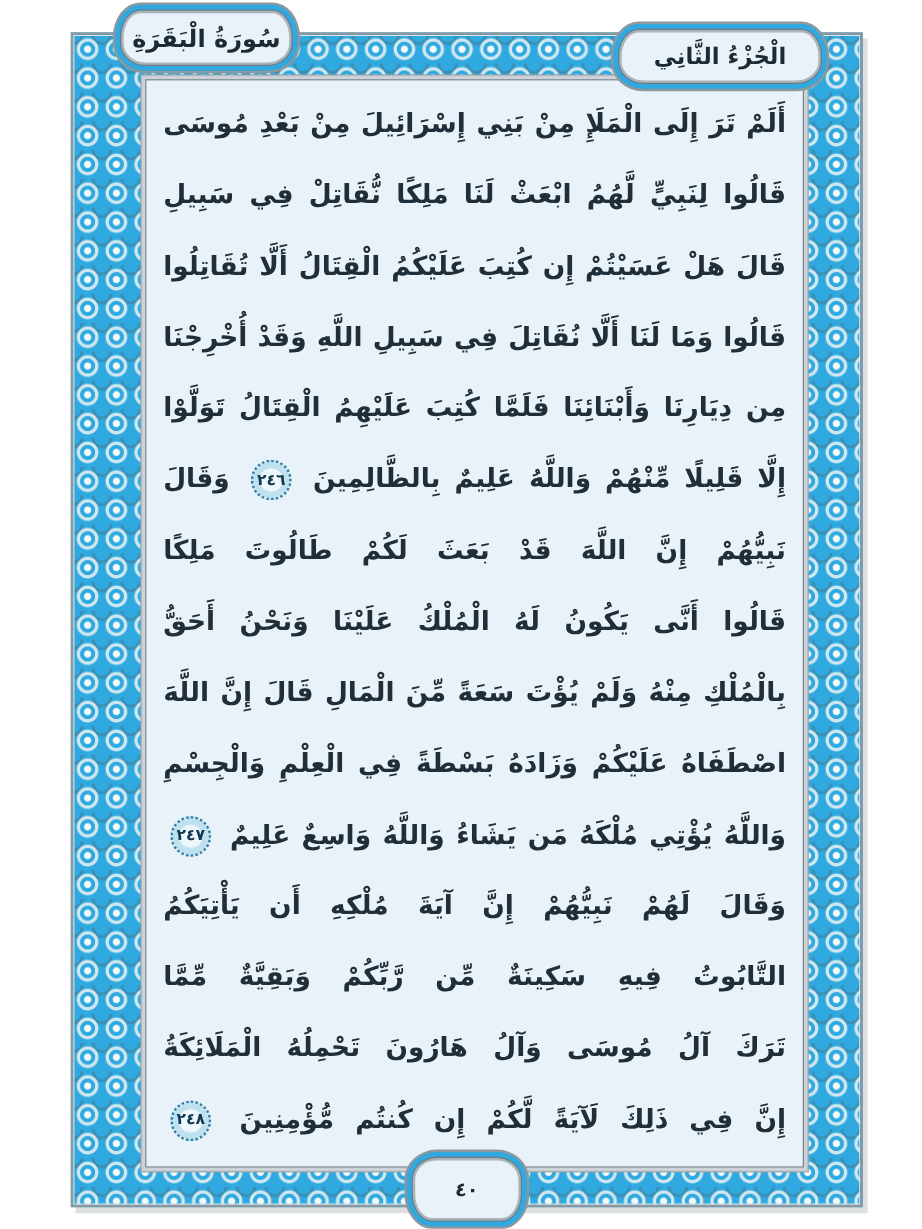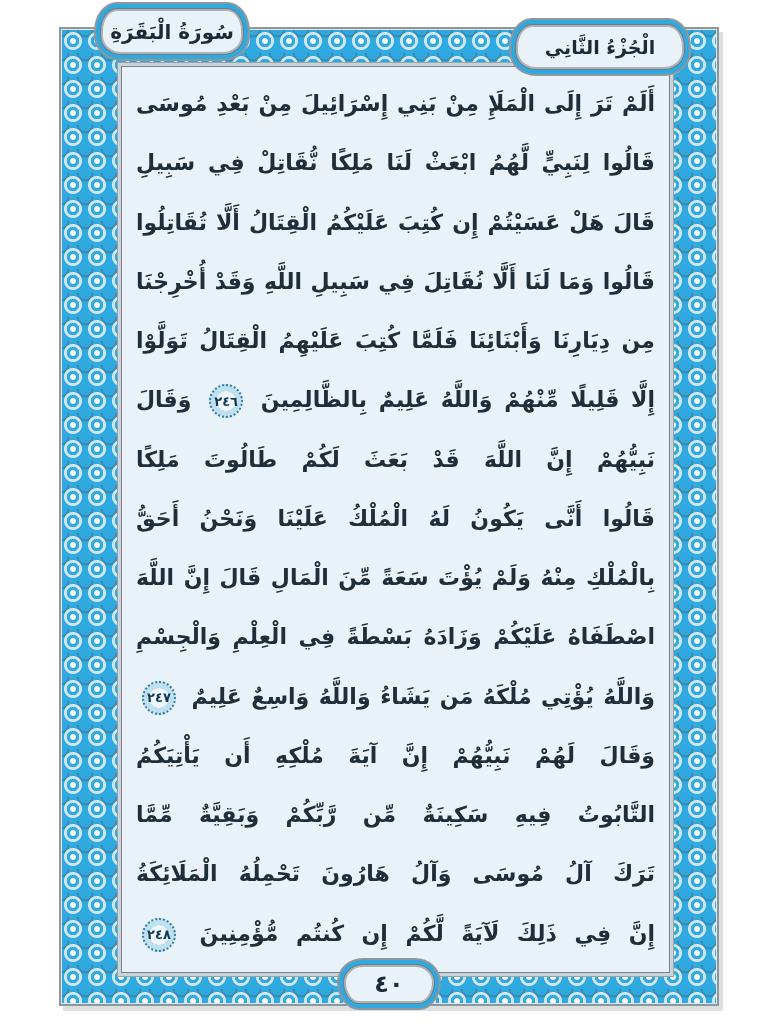--- a/index.html
+++ b/index.html
@@ -71,21 +71,21 @@
     border:2px solid #a9b3ba;
     box-shadow:0 0 0 1px #6f7a82, 0 0 0 5px #2fa9df, 0 0 0 7px #8d979e;
     display:flex;align-items:center;justify-content:center;
     color:#1c2a35;font-weight:bold;
     z-index:5;
   }
   .tab-top{border-radius:16px 16px 20px 20px / 22px 22px 18px 18px;}
   .tab-bottom{border-radius:20px 20px 16px 16px / 18px 18px 22px 22px;}
   .surah-tab{left:101px;top:9px;width:142px;height:45px;font-size:20px;}
   .juz-tab{left:516px;top:9px;width:168px;height:44px;font-size:19px;margin-top:16px;}
-  .page-tab{left:344px;top:965px;width:90px;height:38px;font-size:24px;}
+  .page-tab{left:344px;top:965px;width:90px;height:52px;font-size:16px;}
 </style>
 </head>
 <body>
 
 <div class="screen">
 
   <div class="frame">
     <div class="inner">
       <div style="display:contents"><div class="line"><span class="seg">أَلَمْ تَرَ إِلَى الْمَلَإِ مِنْ بَنِي إِسْرَائِيلَ مِنْ بَعْدِ مُوسَى إِذْ</span></div><div class="line"><span class="seg">قَالُوا لِنَبِيٍّ لَّهُمُ ابْعَثْ لَنَا مَلِكًا نُّقَاتِلْ فِي سَبِيلِ اللَّهِ</span></div><div class="line"><span class="seg">قَالَ هَلْ عَسَيْتُمْ إِن كُتِبَ عَلَيْكُمُ الْقِتَالُ أَلَّا تُقَاتِلُوا</span></div><div class="line"><span class="seg">قَالُوا وَمَا لَنَا أَلَّا نُقَاتِلَ فِي سَبِيلِ اللَّهِ وَقَدْ أُخْرِجْنَا</span></div><div class="line"><span class="seg">مِن دِيَارِنَا وَأَبْنَائِنَا فَلَمَّا كُتِبَ عَلَيْهِمُ الْقِتَالُ تَوَلَّوْا</span></div><div class="line"><span class="seg">إِلَّا قَلِيلًا مِّنْهُمْ وَاللَّهُ عَلِيمٌ بِالظَّالِمِينَ</span> <span class="medallion">٢٤٦</span> <span class="seg">وَقَالَ لَهُمْ</span></div><div class="line"><span class="seg">نَبِيُّهُمْ إِنَّ اللَّهَ قَدْ بَعَثَ لَكُمْ طَالُوتَ مَلِكًا</span></div><div class="line"><span class="seg">قَالُوا أَنَّى يَكُونُ لَهُ الْمُلْكُ عَلَيْنَا وَنَحْنُ أَحَقُّ</span></div><div class="line"><span class="seg">بِالْمُلْكِ مِنْهُ وَلَمْ يُؤْتَ سَعَةً مِّنَ الْمَالِ قَالَ إِنَّ اللَّهَ</span></div><div class="line"><span class="seg">اصْطَفَاهُ عَلَيْكُمْ وَزَادَهُ بَسْطَةً فِي الْعِلْمِ وَالْجِسْمِ</span></div><div class="line"><span class="seg">وَاللَّهُ يُؤْتِي مُلْكَهُ مَن يَشَاءُ وَاللَّهُ وَاسِعٌ عَلِيمٌ</span> <span class="medallion">٢٤٧</span></div><div class="line"><span class="seg">وَقَالَ لَهُمْ نَبِيُّهُمْ إِنَّ آيَةَ مُلْكِهِ أَن يَأْتِيَكُمُ</span></div><div class="line"><span class="seg">التَّابُوتُ فِيهِ سَكِينَةٌ مِّن رَّبِّكُمْ وَبَقِيَّةٌ مِّمَّا</span></div><div class="line"><span class="seg">تَرَكَ آلُ مُوسَى وَآلُ هَارُونَ تَحْمِلُهُ الْمَلَائِكَةُ</span></div><div class="line"><span class="seg">إِنَّ فِي ذَلِكَ لَآيَةً لَّكُمْ إِن كُنتُم مُّؤْمِنِينَ</span> <span class="medallion">٢٤٨</span></div></div>
     </div>

